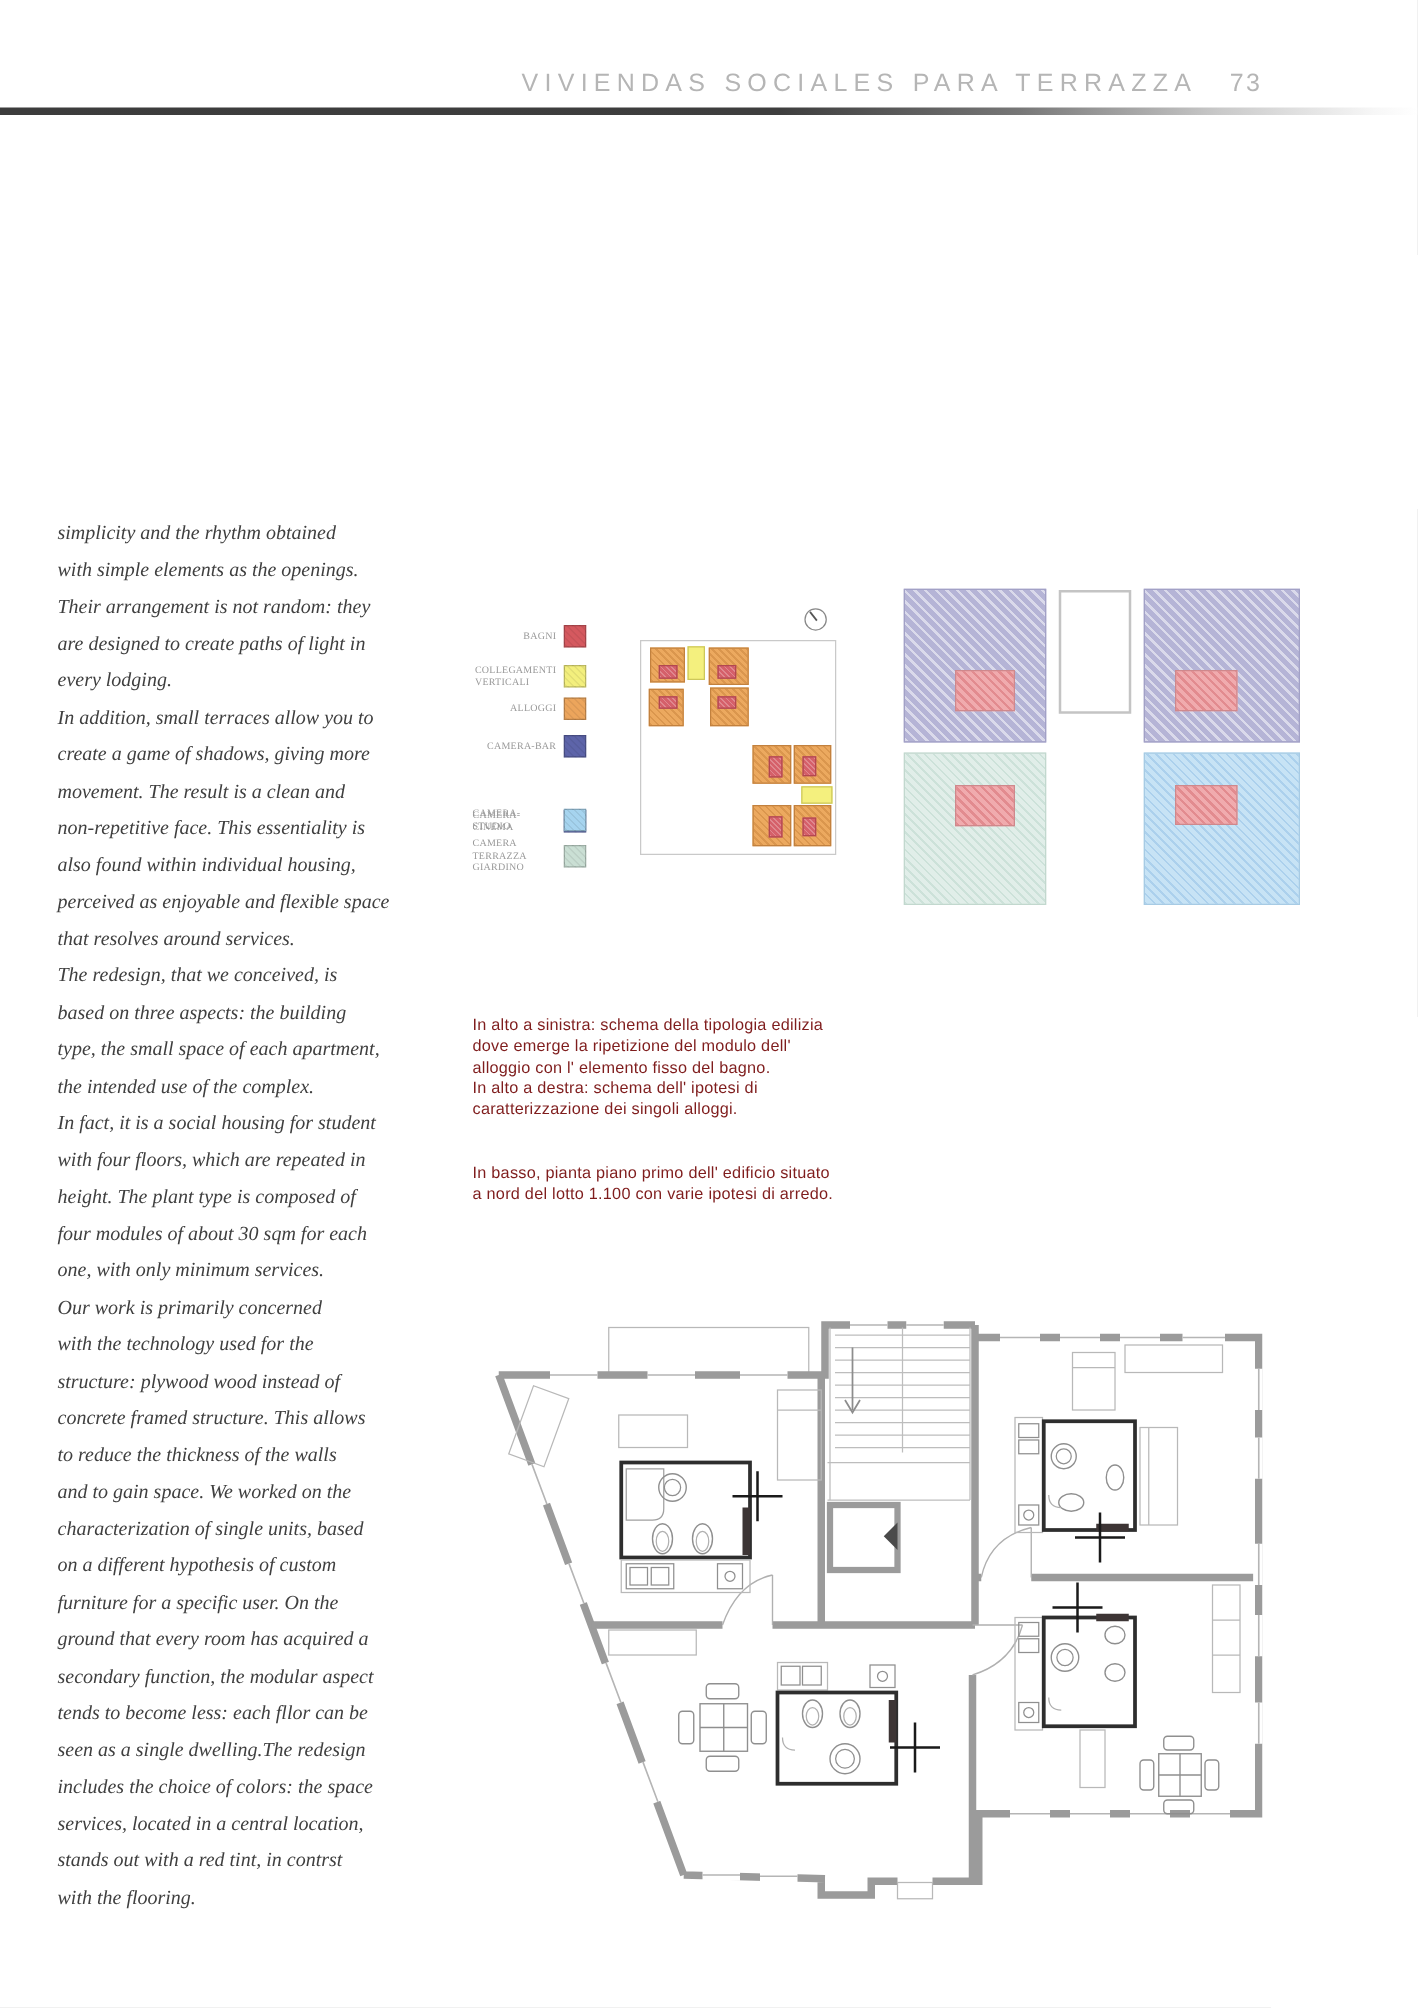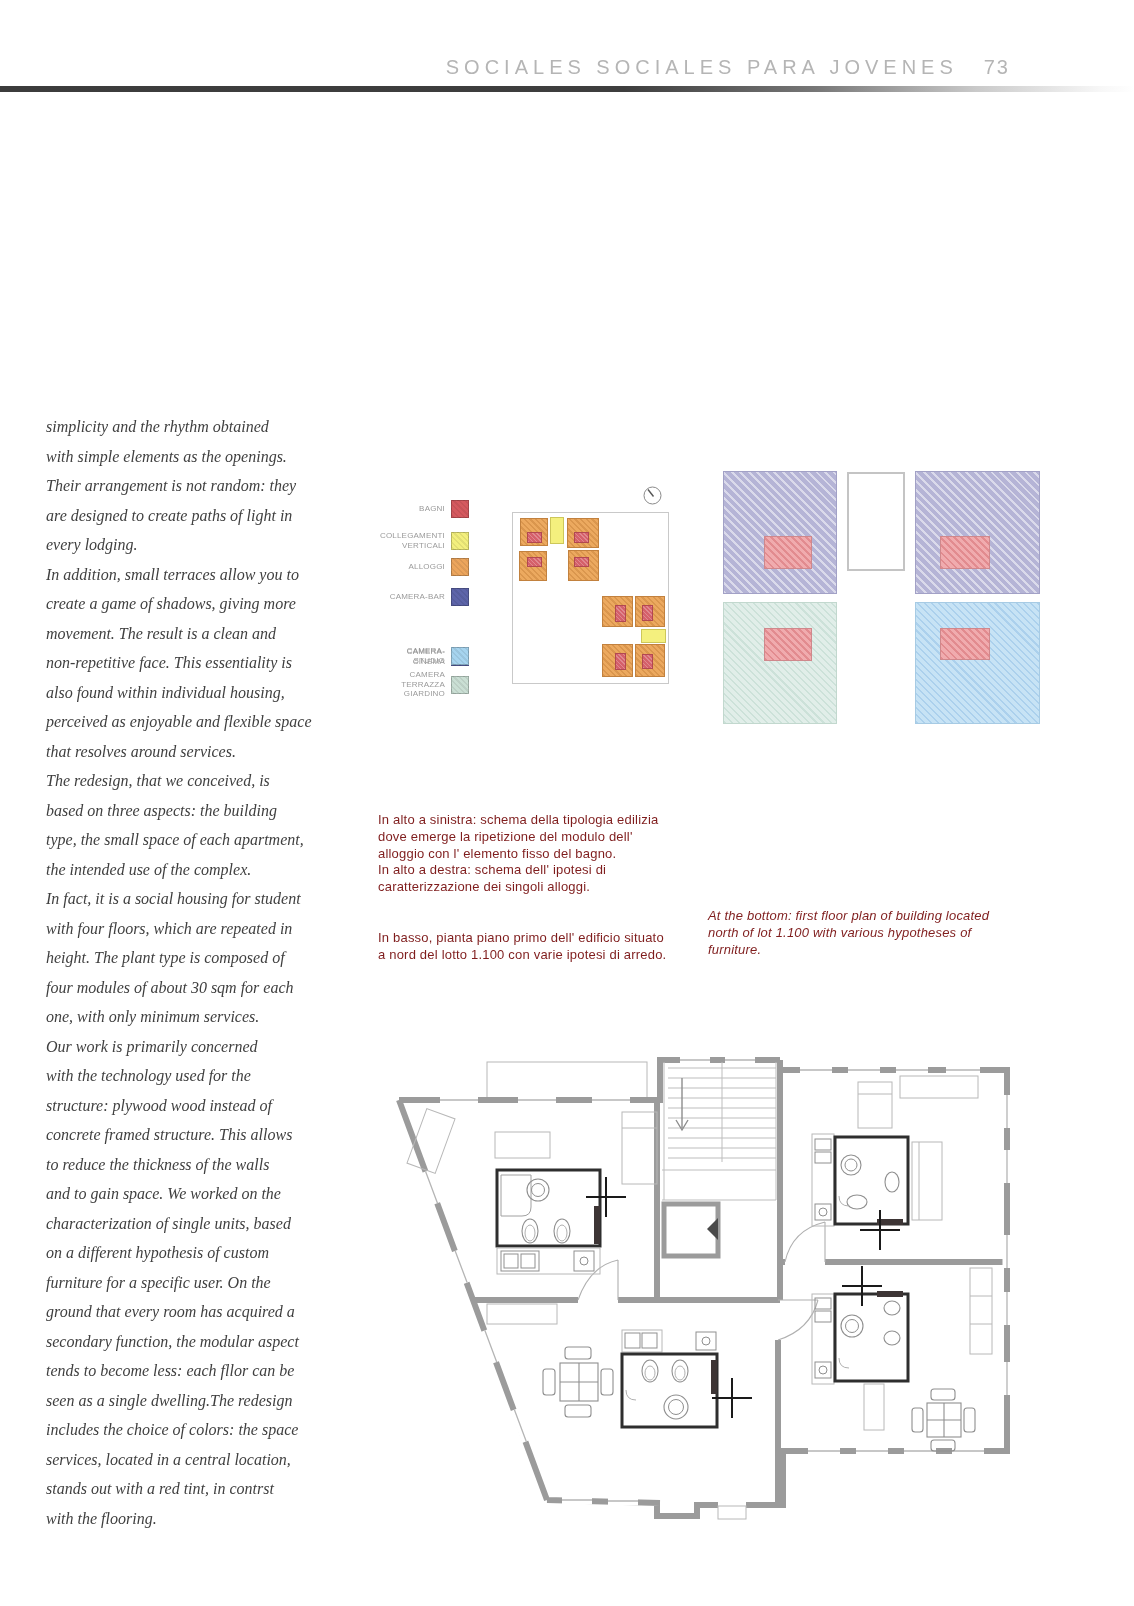--- a/index.html
+++ b/index.html
@@ -11,22 +11,22 @@
   .header .pnum{margin-left:26px;letter-spacing:2px;text-align:center;}
   .rule{position:absolute;top:86px;left:0;width:1134px;height:6px;
         background:linear-gradient(to right,#3c3c3c 0%,#3e3e3e 55%,#777 72%,#c9c9c9 86%,#f7f7f7 97%,#fff 100%);}
   
   .body-text{position:absolute;left:46px;top:412px;width:352px;
              font-family:"Liberation Serif", serif;font-style:italic;
              font-size:16px;line-height:29.5px;color:#3f3f3f;white-space:pre-line;}
   
   .lrow{position:absolute;left:378px;width:91px;height:17px;display:flex;
         align-items:center;justify-content:flex-end;}
-  .llabel{font-size:8px;line-height:9.5px;color:#9a9a9a;text-align:right;
-          white-space:pre-line;letter-spacing:0.2px;}
+  .llabel{font-size:8px;line-height:9.5px;color:#9a9a9a;text-align:left;
+          white-space:pre-line;letter-spacing:0.2px;font-family:Liberation Serif, serif;}
   .lswatch{flex:0 0 16px;width:16px;height:16px;margin-left:6px;border:1px solid rgba(0,0,0,0.22);
            background-image:repeating-linear-gradient(45deg,rgba(0,0,0,0.07) 0 1.5px,transparent 1.5px 4px);}
   
   .scheme-box{position:absolute;left:512px;top:512px;width:155px;height:170px;
               border:1px solid #c9c9c9;background:#fff;}
   .sq{position:absolute;box-sizing:border-box;}
   .sq-or{background-color:#eca95f;border:1px solid #c2813e;
          background-image:repeating-linear-gradient(45deg,rgba(185,115,45,0.35) 0 1.5px,transparent 1.5px 4px);}
   .sq-red{background-color:#d5606a;border:1px solid #b24851;
           background-image:repeating-linear-gradient(45deg,rgba(255,255,255,0.25) 0 1px,transparent 1px 3px);}
@@ -47,21 +47,21 @@
   .cap.it{font-style:normal;}
   .cap.en{font-style:italic;}
   svg .thin{stroke:#b8b8b8;stroke-width:1;fill:none;}
 </style>
 </head>
 <body>
 
 <div id="page">
 
   <div class="header">
-    <span>SOCIALES SOCIALES PARA JOVENES</span><span class="pnum">73</span>
+    <span>VIVIENDAS SOCIALES PARA TERRAZZA</span><span class="pnum">73</span>
   </div>
   <div class="rule"></div>
 
   <div class="body-text">simplicity and the rhythm obtained
 with simple elements as the openings.
 Their arrangement is not random: they
 are designed to create paths of light in
 every lodging.
 In addition, small terraces allow you to
 create a game of shadows, giving more
@@ -168,23 +168,20 @@
     <div class="sq hatch-pink" style="left:940px;top:628px;width:50px;height:32px"></div>
   </div>
 
   <div class="cap it" style="left:378px;top:812px;width:300px">In alto a sinistra: schema della tipologia edilizia
 dove emerge la ripetizione del modulo dell'
 alloggio con l' elemento fisso del bagno.
 In alto a destra: schema dell' ipotesi di
 caratterizzazione dei singoli alloggi.</div>
   <div class="cap it" style="left:378px;top:930px;width:310px">In basso, pianta piano primo dell' edificio situato
 a nord del lotto 1.100 con varie ipotesi di arredo.</div>
-  <div class="cap en" style="left:708px;top:908px;width:320px">At the bottom: first floor plan of building located
-north of  lot 1.100 with various hypotheses of
-furniture.</div>
 
   <svg style="position:absolute;left:380px;top:1000px" width="630" height="540" viewBox="0 0 630 540">
 
     <g>
       <rect x="107" y="62" width="160" height="38" class="thin" stroke="#cfcfcf"></rect>
     </g>
 
     <g stroke="#9b9b9b" stroke-width="6" fill="none">
       <path d="M19 100 L280 100 M280 103 L280 57 M277 60 L400 60 M400 70 L627 70
                M627 67 L627 454 M630 451 L403 451 M403 448 L403 508 M406 505 L317 505

